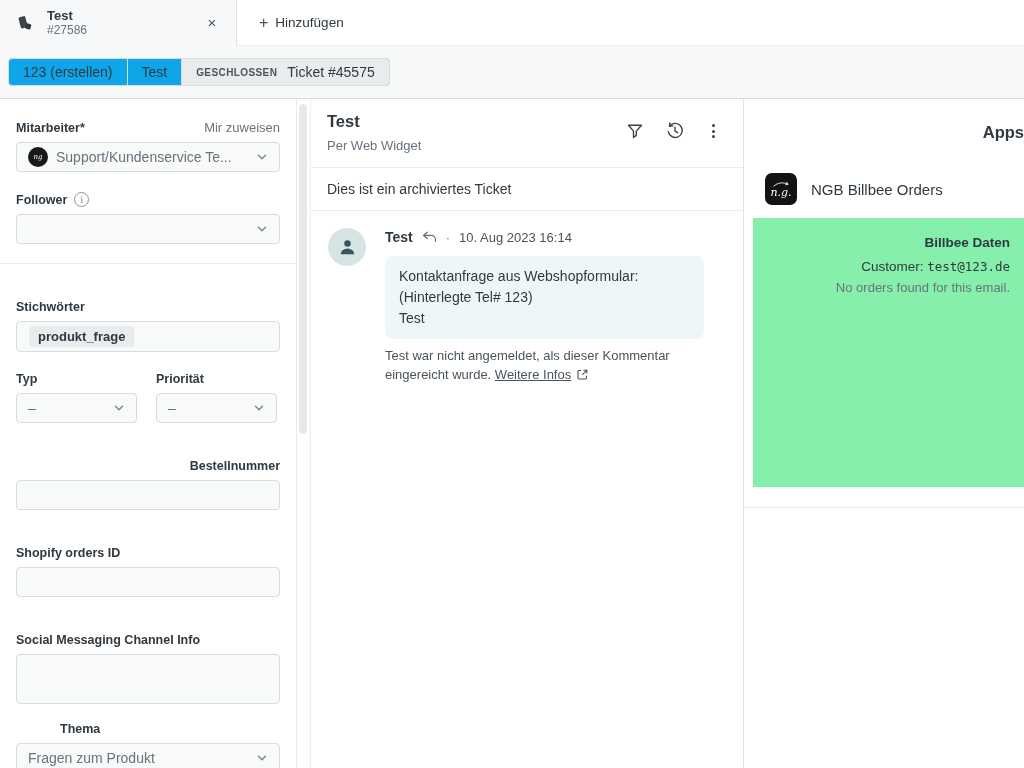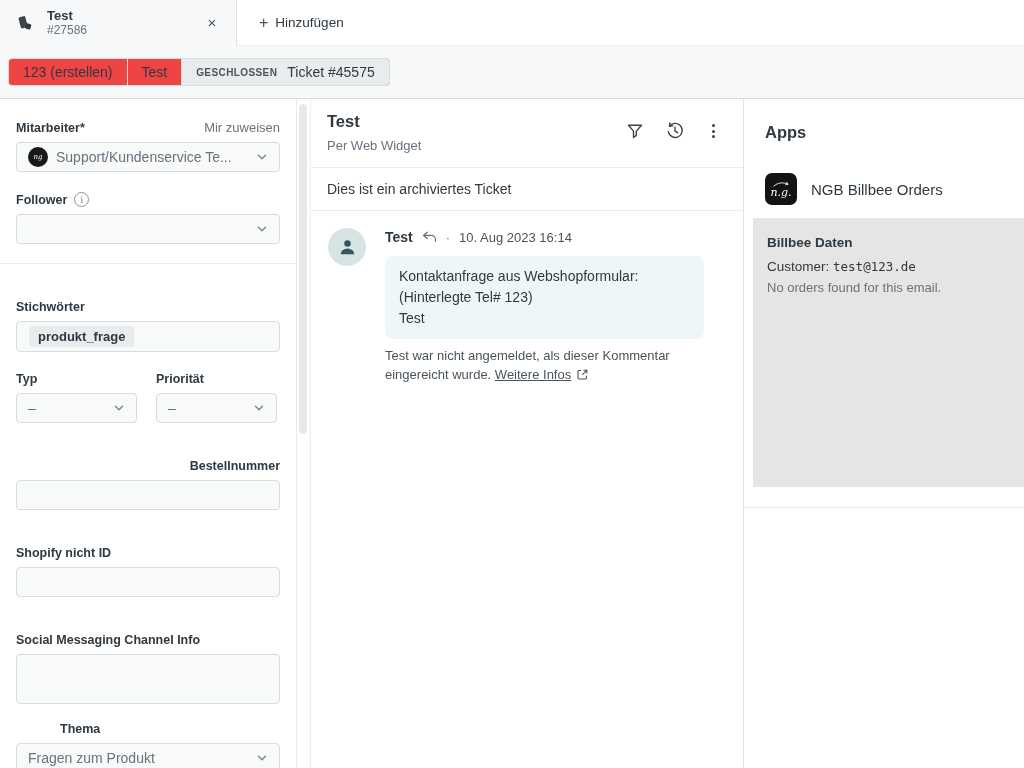--- a/index.html
+++ b/index.html
@@ -12,32 +12,32 @@
   .ticket-tab { position: absolute; left: 0; top: 0; width: 237px; height: 46px; background: #f7f8f9; border-right: 1px solid #e0e3e5; display: flex; align-items: center; padding-left: 15px; cursor: pointer; }
   .ticket-tab .tab-texts { margin-left: 12px; }
   .tab-title { font-size: 13px; font-weight: 700; color: #2f3941; line-height: 15px; }
   .tab-id { font-size: 12px; color: #68737d; line-height: 15px; }
   .tab-close { position: absolute; right: 14px; top: 12px; width: 20px; height: 20px; display: flex; align-items: center; justify-content: center; font-size: 15px; color: #49545c; cursor: pointer; }
   .add-tab { position: absolute; left: 249px; top: 0; height: 45px; display: flex; align-items: center; gap: 7px; font-size: 13.5px; color: #2f3941; cursor: pointer; background: #fff; padding: 0 10px; }
   .add-tab .plus { font-size: 16px; color: #49545c; font-weight: 400; }
 
   
   .crumb-bar { position: absolute; left: 0; top: 46px; width: 1024px; height: 53px; background: #f7f8f8; border-bottom: 1px solid #d8dcde; display: flex; align-items: center; padding-left: 8px; }
-  .crumbs { display: inline-flex; align-items: stretch; height: 28px; background: #ef4444; border: 1px solid #d8dcde; border-radius: 4px; overflow: hidden; }
+  .crumbs { display: inline-flex; align-items: stretch; height: 28px; background: #0ea5e9; border: 1px solid #d8dcde; border-radius: 4px; overflow: hidden; }
   .crumb { display: flex; align-items: center; padding: 0 14px; font-size: 14px; color: #2f3941; cursor: pointer; }
   .crumb + .crumb { border-left: 1px solid #d8dcde; }
   .crumb.status-seg { background: #e9ebed; gap: 10px; }
   .status-label { font-size: 10px; font-weight: 700; letter-spacing: 0.4px; color: #49545c; }
 
   
   .sidebar { position: absolute; left: 0; top: 99px; width: 297px; height: 669px; background: #fff; border-right: 1px solid #e9ebed; padding: 21px 16px 0 16px; overflow: hidden; }
   .gutter { position: absolute; left: 297px; top: 99px; width: 13px; height: 669px; background: #fff; }
   .gutter .thumb { position: absolute; left: 2px; top: 5px; width: 8px; height: 330px; background: #e6e8ea; border-radius: 4px; cursor: pointer; }
   .main { position: absolute; left: 310px; top: 99px; width: 434px; height: 669px; background: #fff; border-left: 1px solid #eceef0; border-right: 1px solid #e0e3e5; }
-  .apps { position: absolute; left: 745px; top: 99px; width: 279px; height: 669px; background: #fff; }
+  .apps { position: absolute; left: 745px; top: 99px; width: 279px; height: 669px; background: #fff; text-align: right; }
 
   
   .label-row { display: flex; align-items: center; justify-content: space-between; margin-bottom: 7px; }
   .f-label { font-size: 12.5px; font-weight: 700; color: #2f3941; }
   .assign-link { font-size: 13px; color: #68737d; cursor: pointer; }
   .field { height: 30px; background: #f8f9f9; border: 1px solid #d8dcde; border-radius: 4px; display: flex; align-items: center; padding: 0 11px; font-size: 14px; color: #68737d; cursor: pointer; }
   .field .spacer { flex: 1; }
   .mini-avatar { width: 20px; height: 20px; border-radius: 50%; background: #17191b; color: #fff; display: flex; align-items: center; justify-content: center; font-family: "DejaVu Serif", serif; font-style: italic; font-size: 7px; margin-right: 8px; flex: none; }
   .trunc { white-space: nowrap; overflow: hidden; text-overflow: ellipsis; }
   .info-badge { width: 15px; height: 15px; border: 1px solid #87929d; border-radius: 50%; display: inline-flex; align-items: center; justify-content: center; font-size: 9.5px; color: #68737d; margin-left: 7px; font-family: "Liberation Serif", serif; cursor: pointer; }
@@ -67,21 +67,21 @@
   .bubble { margin-top: 11px; width: 319px; background: #eef7f7; border-radius: 8px; padding: 10px 14px; font-size: 14px; line-height: 21px; color: #2f3941; white-space: pre-line; }
   .note { margin-top: 7px; width: 336px; font-size: 13px; line-height: 19px; color: #49545c; }
   .note a { color: #49545c; text-decoration: underline; cursor: pointer; }
 
   
   .apps-title { margin: 24px 0 0 20px; font-size: 16.5px; font-weight: 700; color: #2f3941; }
   .app-row { margin: 31px 0 0 20px; display: flex; align-items: center; gap: 14px; cursor: pointer; }
   .app-icon { width: 32px; height: 32px; background: #131313; border-radius: 7px; display: flex; flex-direction: column; align-items: center; justify-content: center; color: #fff; flex: none; }
   .app-icon .logo-text { font-family: "DejaVu Serif", serif; font-style: italic; font-size: 11px; line-height: 10px; }
   .app-name { font-size: 15px; color: #2f3941; }
-  .billbee-card { position: absolute; left: 8px; right: 0; top: 119px; height: 269px; background: #e5e5e5; padding: 17px 14px; }
+  .billbee-card { position: absolute; left: 8px; right: 0; top: 119px; height: 269px; background: #86efac; padding: 17px 14px; }
   .card-title { font-size: 13.5px; font-weight: 700; color: #2f3941; }
   .customer-line { margin-top: 9px; font-size: 13.5px; color: #2f3941; }
   .customer-line .email { font-family: "DejaVu Sans Mono", monospace; font-size: 12.5px; }
   .no-orders { margin-top: 6px; font-size: 13px; color: #68737d; }
   .apps-divider { position: absolute; left: 0; right: 0; top: 408px; border-top: 1px solid #e9ebed; }
 </style>
 </head>
 <body>
 
 <div class="screen">
@@ -185,21 +185,21 @@
         </div>
       </div>
     </div>
 
     <div class="label-row mt22" style="justify-content:flex-end;">
       <span class="f-label">Bestellnummer</span>
     </div>
     <div class="field" style="cursor:text;"></div>
 
     <div class="label-row mt22" style="justify-content:flex-start;">
-      <span class="f-label">Shopify nicht ID</span>
+      <span class="f-label">Shopify orders ID</span>
     </div>
     <div class="field" style="cursor:text;"></div>
 
     <div class="label-row mt22" style="justify-content:flex-start;">
       <span class="f-label">Social Messaging Channel Info</span>
     </div>
     <div class="textarea-field"></div>
 
     <div class="label-row mt18" style="justify-content:flex-start;margin-left:44px;">
       <span class="f-label">Thema</span>

